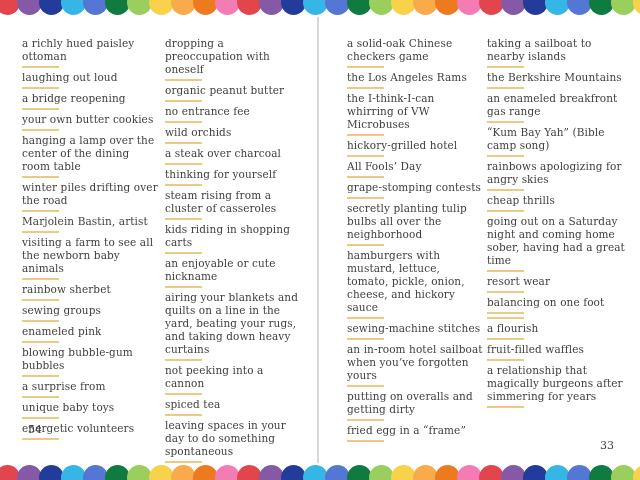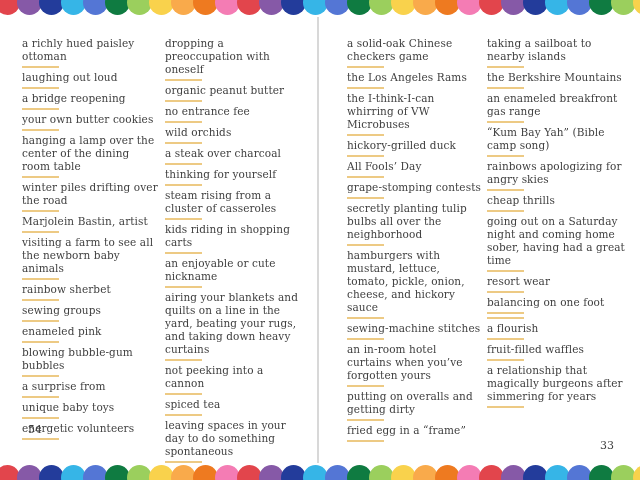--- a/index.html
+++ b/index.html
@@ -201,21 +201,21 @@
         </div>
         <div class="item">
           <span>the Los Angeles Rams</span>
           <div class="rule"></div>
         </div>
         <div class="item">
           <span>the I-think-I-can whirring of VW Microbuses</span>
           <div class="rule"></div>
         </div>
         <div class="item">
-          <span>hickory-grilled duck</span>
+          <span>hickory-grilled hotel</span>
           <div class="rule"></div>
         </div>
         <div class="item">
           <span>All Fools’ Day</span>
           <div class="rule"></div>
         </div>
         <div class="item">
           <span>grape-stomping contests</span>
           <div class="rule"></div>
         </div>
@@ -225,21 +225,21 @@
         </div>
         <div class="item">
           <span>hamburgers with mustard, lettuce, tomato, pickle, onion, cheese, and hickory sauce</span>
           <div class="rule"></div>
         </div>
         <div class="item">
           <span>sewing-machine stitches</span>
           <div class="rule"></div>
         </div>
         <div class="item">
-          <span>an in-room hotel curtains when you’ve forgotten yours</span>
+          <span>an in-room hotel sailboat when you’ve forgotten yours</span>
           <div class="rule"></div>
         </div>
         <div class="item">
           <span>putting on overalls and getting dirty</span>
           <div class="rule"></div>
         </div>
         <div class="item">
           <span>fried egg in a “frame”</span>
           <div class="rule"></div>
         </div>

